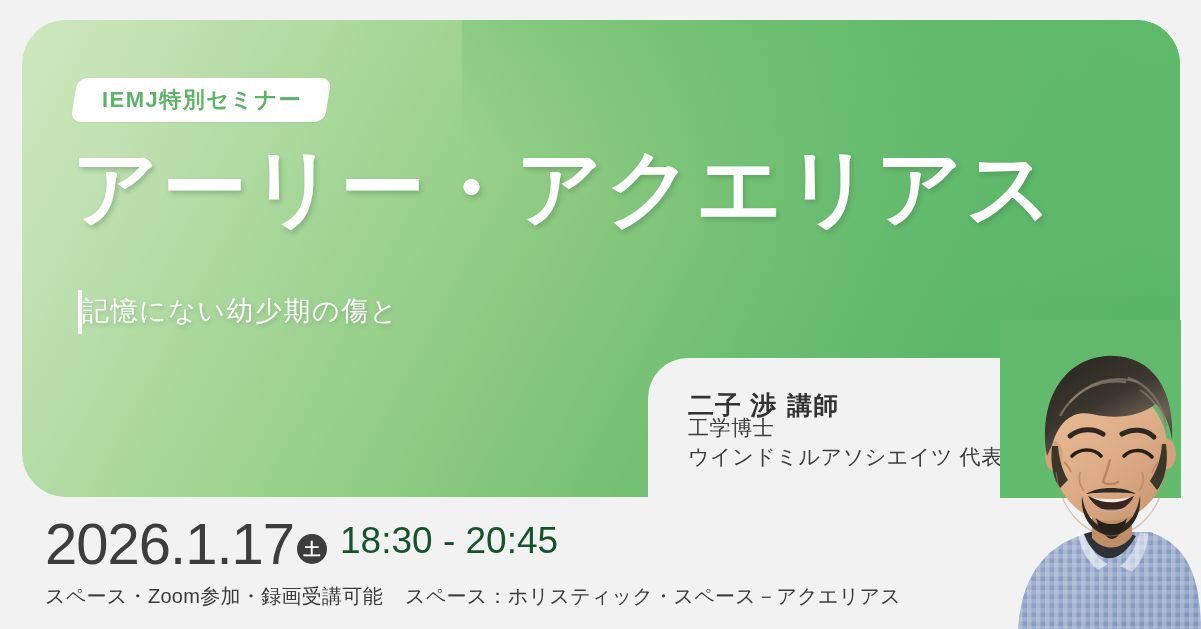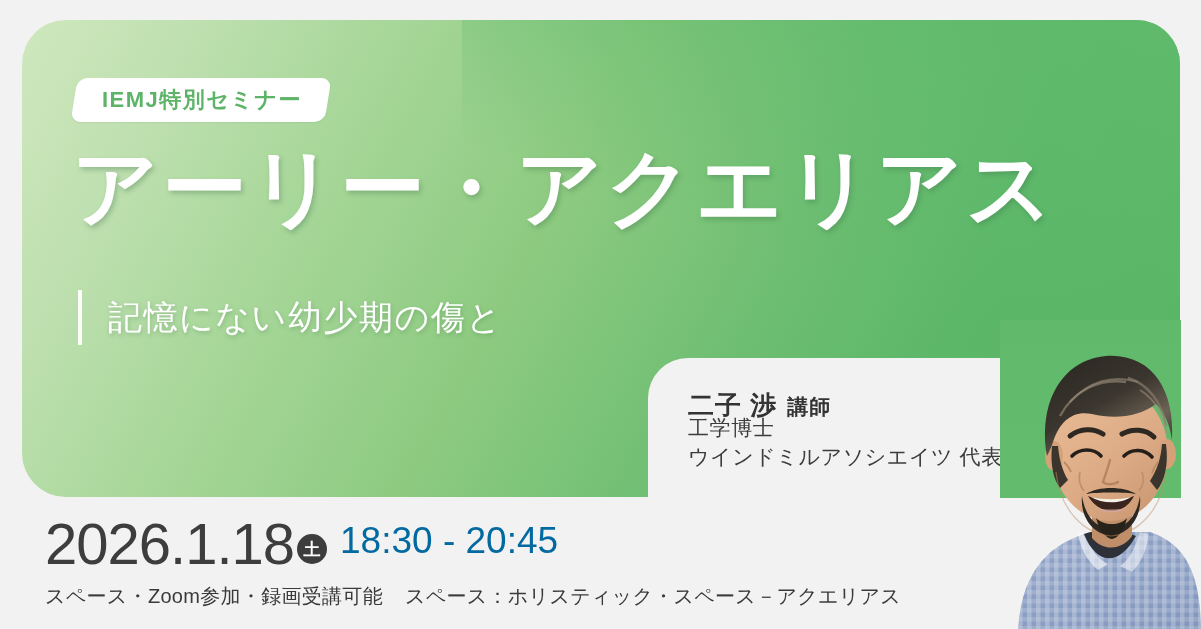--- a/index.html
+++ b/index.html
@@ -95,24 +95,23 @@
     white-space: nowrap;
     text-shadow: 2px 3px 5px rgba(60,110,70,0.32);
     line-height: 1.05;
   }
 
   
   .subtitle {
     position: absolute;
     left: 78px;
     top: 290px;
-    padding-left: 26px;
     border-left: 4px solid rgba(255,255,255,0.95);
     color: #ffffff;
-    font-size: 34px;
+    font-size: 27px;
     font-weight: normal;
     line-height: 1.62;
     letter-spacing: 1.5px;
     text-shadow: 1px 2px 4px rgba(60,110,70,0.3);
     white-space: nowrap;
     text-align: right;
   }
 
   
   .speaker-card {
@@ -128,21 +127,21 @@
     position: absolute;
     left: 40px;
     top: 30px;
     color: #333333;
     font-size: 26px;
     font-weight: bold;
     letter-spacing: 1px;
     white-space: nowrap;
   }
   .speaker-name .role {
-    font-size: 21px;
+    font-size: 25px;
     font-weight: bold;
     margin-left: 10px;
   }
   .speaker-meta {
     position: absolute;
     left: 40px;
     top: 56px;
     color: #3c3c3c;
     font-size: 21px;
     line-height: 1.38;
@@ -185,21 +184,21 @@
     height: 30px;
     border-radius: 50%;
     background: #3d3d3d;
     color: #ffffff;
     font-size: 17px;
     font-weight: bold;
     margin: 10px 0 0 3px;
   }
   .time {
     font-size: 37px;
-    color: #0369a1;
+    color: #14532d;
     margin: 9px 0 16px 13px;
     letter-spacing: 0px;
     line-height: 1;
   }
 
   
   .footer {
     position: absolute;
     left: 45px;
     top: 583px;
@@ -326,21 +325,21 @@
 
         <path d="M82 176 C 80 196, 92 214, 111 216 C 130 214, 142 196, 140 176 C 136 200, 124 208, 111 208 C 98 208, 86 200, 82 176 Z" fill="#2d2822"></path>
         <path d="M96 198 C 100 212, 106 218, 112 219 C 118 218, 124 211, 127 198 C 120 206, 104 206, 96 198 Z" fill="#262119"></path>
 
         <path d="M56 152 C 60 190, 84 214, 111 216 C 138 214, 162 190, 166 152" stroke="#c08f6a" stroke-width="1.2" fill="none" opacity="0.5"></path>
       </g>
     </svg>
   </div>
 
   <div class="date-line">
-    <span class="date-main">2026.1.18</span>
+    <span class="date-main">2026.1.17</span>
     <span class="day-badge">土</span>
     <span class="time">18:30 - 20:45</span>
   </div>
 
   <div class="footer">
     <span>スペース・Zoom参加・録画受講可能</span><span class="gap"></span><span>スペース：ホリスティック・スペース－アクエリアス</span>
   </div>
 
 </div>
 

